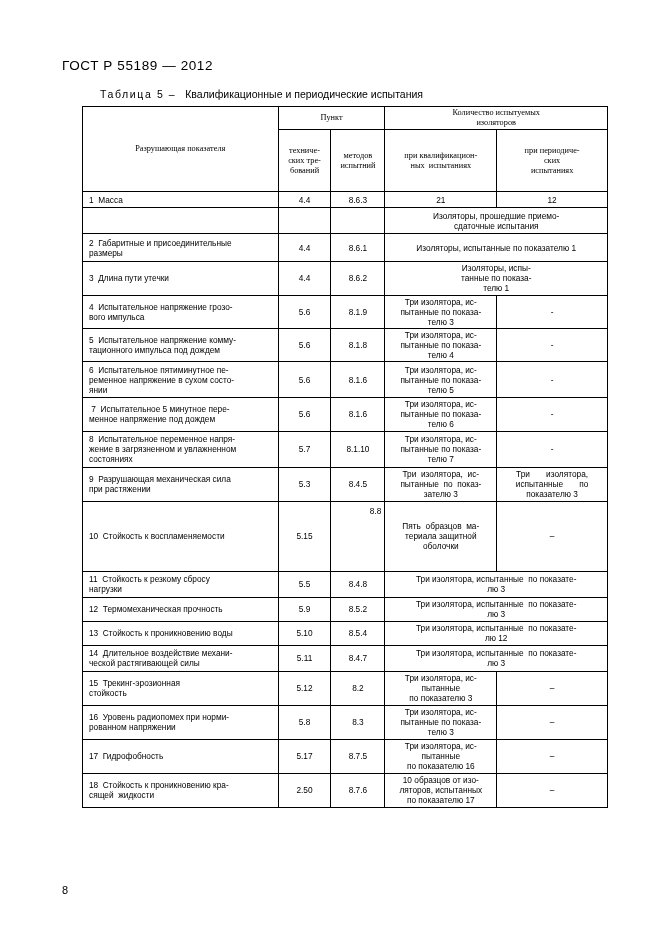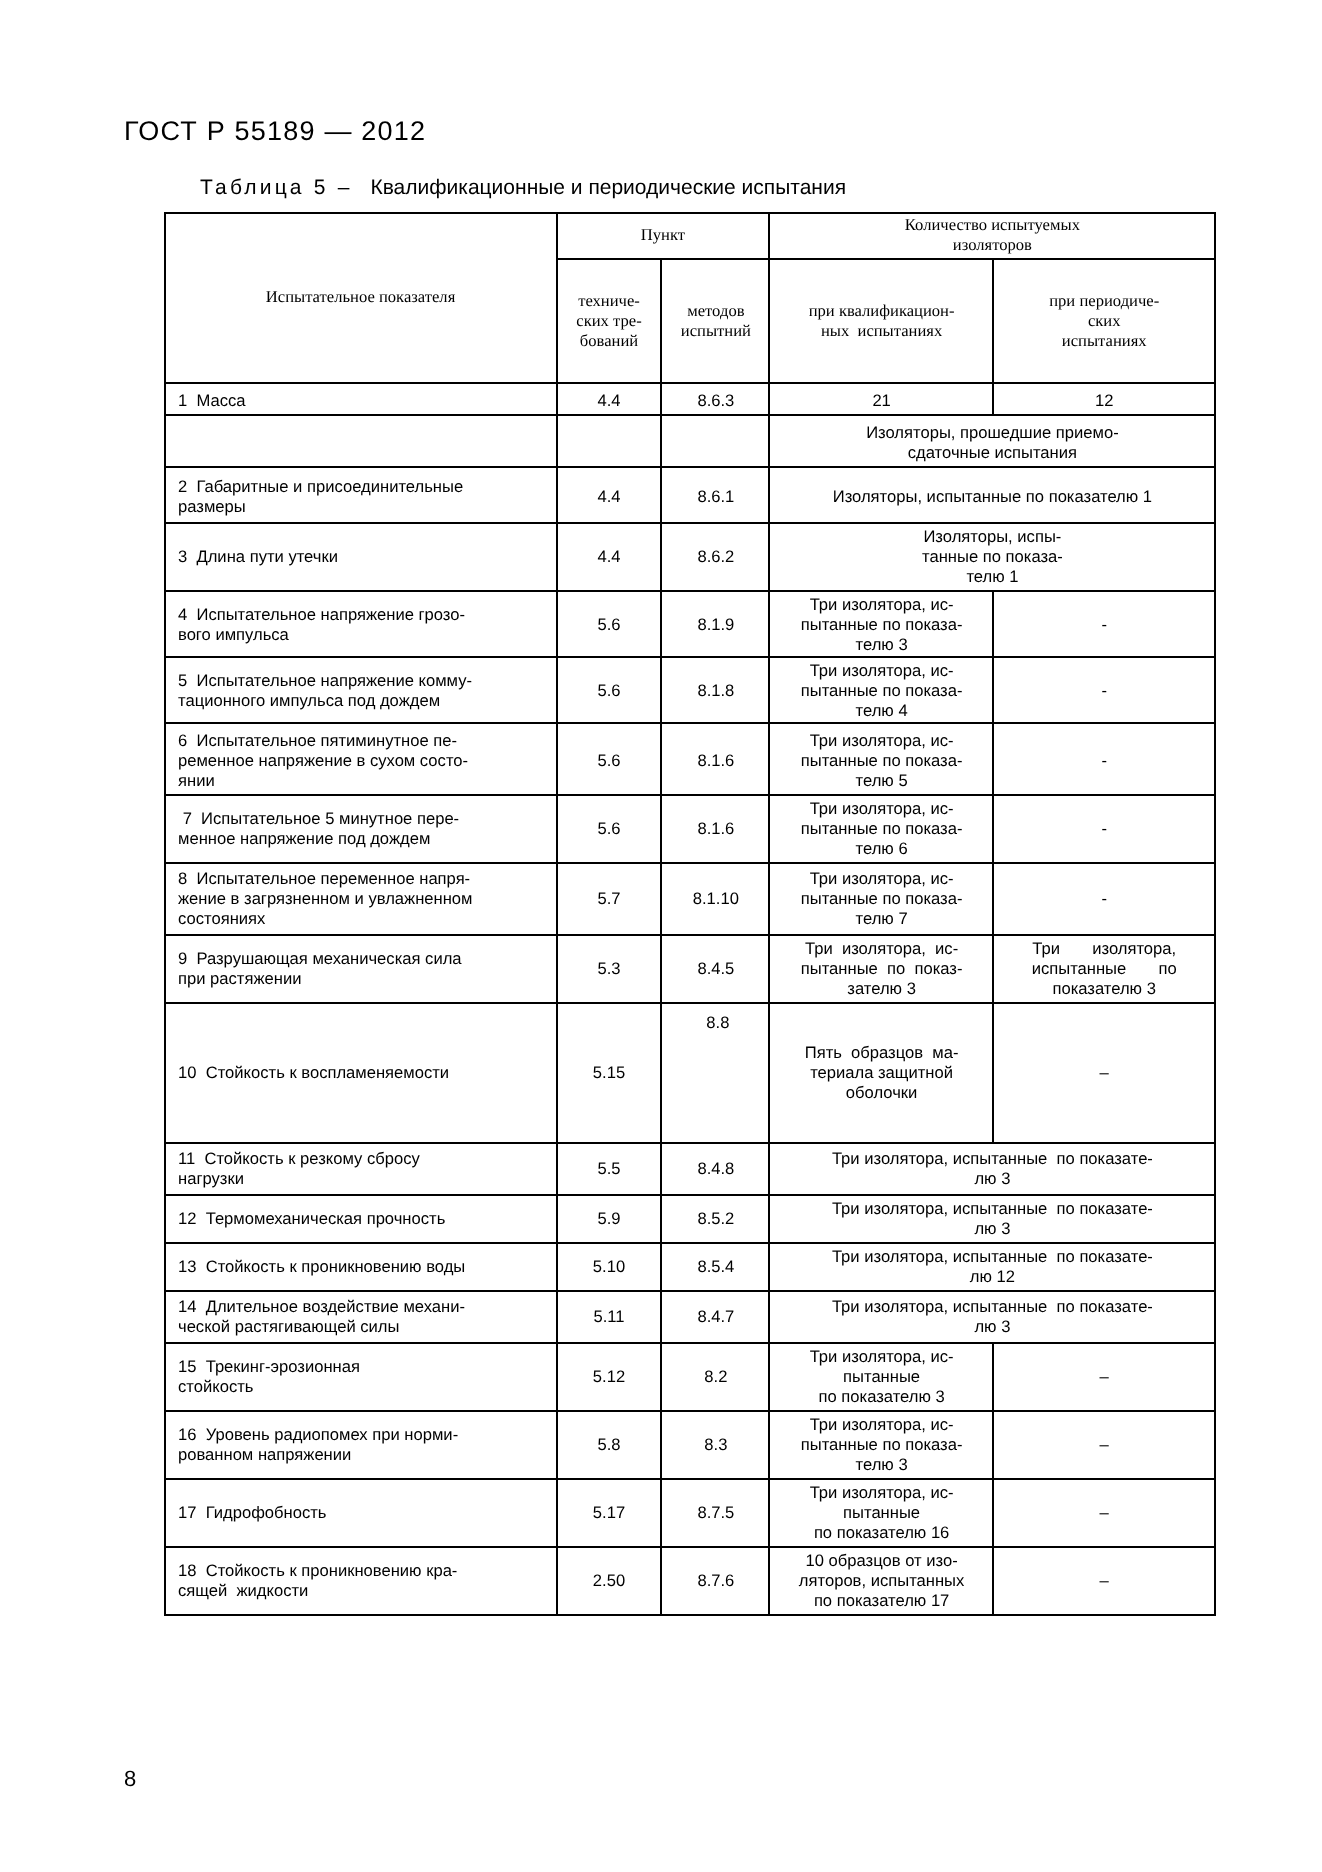--- a/index.html
+++ b/index.html
@@ -49,21 +49,21 @@
     font-size: 8.3px;
     line-height: 1.22;
   }
   table.main td, table.main th {
     border: 1px solid #000000;
     padding: 1px 3px;
     vertical-align: middle;
     font-weight: normal;
   }
   .c-center { text-align: center; }
-  .c-left { text-align: center; padding-left: 5px !important; }
+  .c-left { text-align: right; padding-left: 5px !important; }
   .hdr { text-align: center; font-family: Liberation Serif, serif; }
   .nm { text-align: left; padding-left: 6px !important; }
   .dash { text-align: center; }
   .page-number {
     position: absolute;
     left: 62px;
     top: 884px;
     font-family: "Liberation Sans", sans-serif;
     font-size: 11px;
   }
@@ -84,21 +84,21 @@
   <table class="main">
     <colgroup>
       <col style="width:196px">
       <col style="width:53px">
       <col style="width:54px">
       <col style="width:112px">
       <col style="width:111px">
     </colgroup>
     <tbody>
       <tr>
-        <td class="hdr spaced" rowspan="2">Испытательное показателя</td>
+        <td class="hdr spaced" rowspan="2">Разрушающая показателя</td>
         <td class="hdr spaced" colspan="2">Пункт</td>
         <td class="hdr spaced" colspan="2">Количество испытуемых
 изоляторов</td>
       </tr>
       <tr style="height:62px;">
         <td class="hdr spaced">техниче-
 ских тре-
 бований</td>
         <td class="hdr spaced">методов
 испытний</td>

